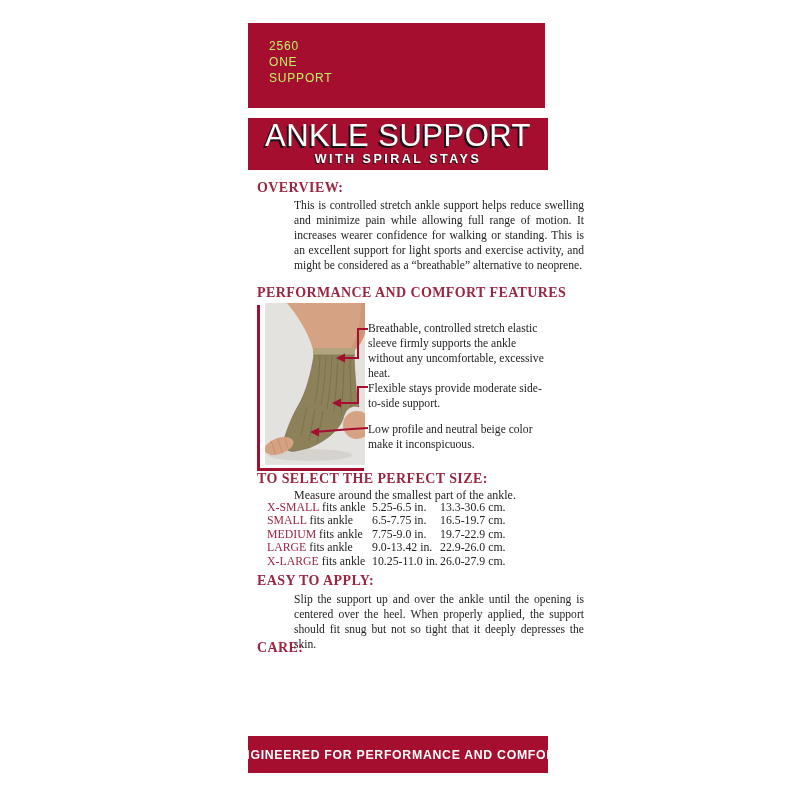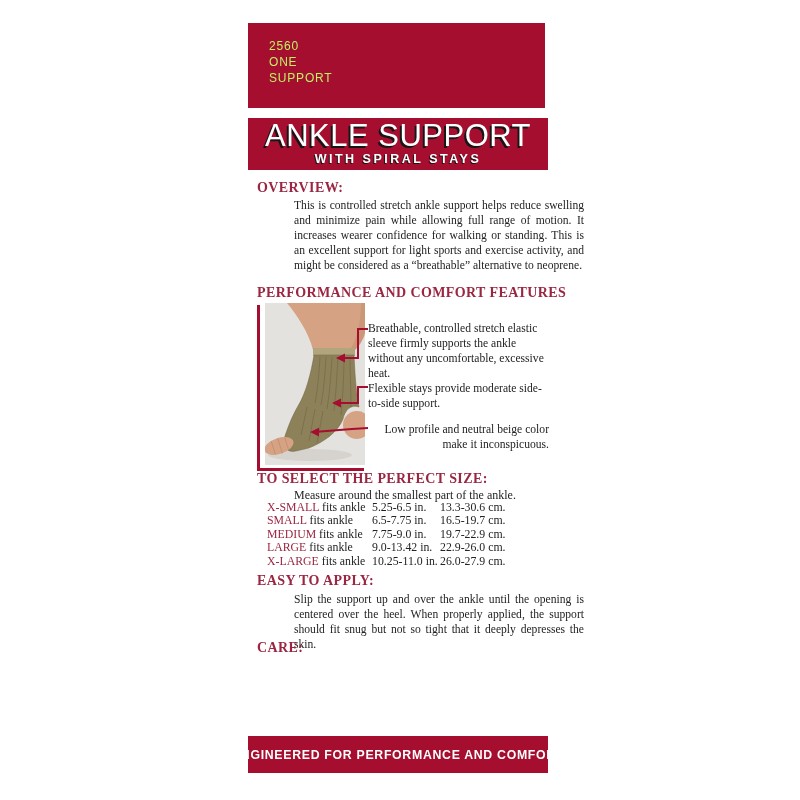--- a/index.html
+++ b/index.html
@@ -40,21 +40,21 @@
   #photo-frame{position:absolute;left:257px;top:305px;width:104px;height:163px;
       border-left:3px solid #a50e2f;border-bottom:3px solid #a50e2f;}
   #photo{position:absolute;left:265px;top:303px;width:100px;height:162px;}
 
   
   #callout-lines{position:absolute;left:255px;top:305px;width:115px;height:165px;
       pointer-events:none;}
 
   .callout{position:absolute;left:368px;width:181px;font-size:11.6px;line-height:15px;
       text-align:left;}
-  #callout-1{top:321px;} #callout-2{top:381px;} #callout-3{top:422px;text-align:right;}
+  #callout-1{top:321px;} #callout-2{top:381px;} #callout-3{top:422px;}
 
   
   #size-table{position:absolute;left:267px;top:501px;width:280px;
       font-size:11.8px;line-height:13.4px;}
   .srow{display:flex;}
   .srow .c1{width:105px;white-space:nowrap;}
   .srow .c2{width:68px;white-space:nowrap;}
   .srow .c3{white-space:nowrap;}
   .sizename{color:#9b2642;}
 </style>

